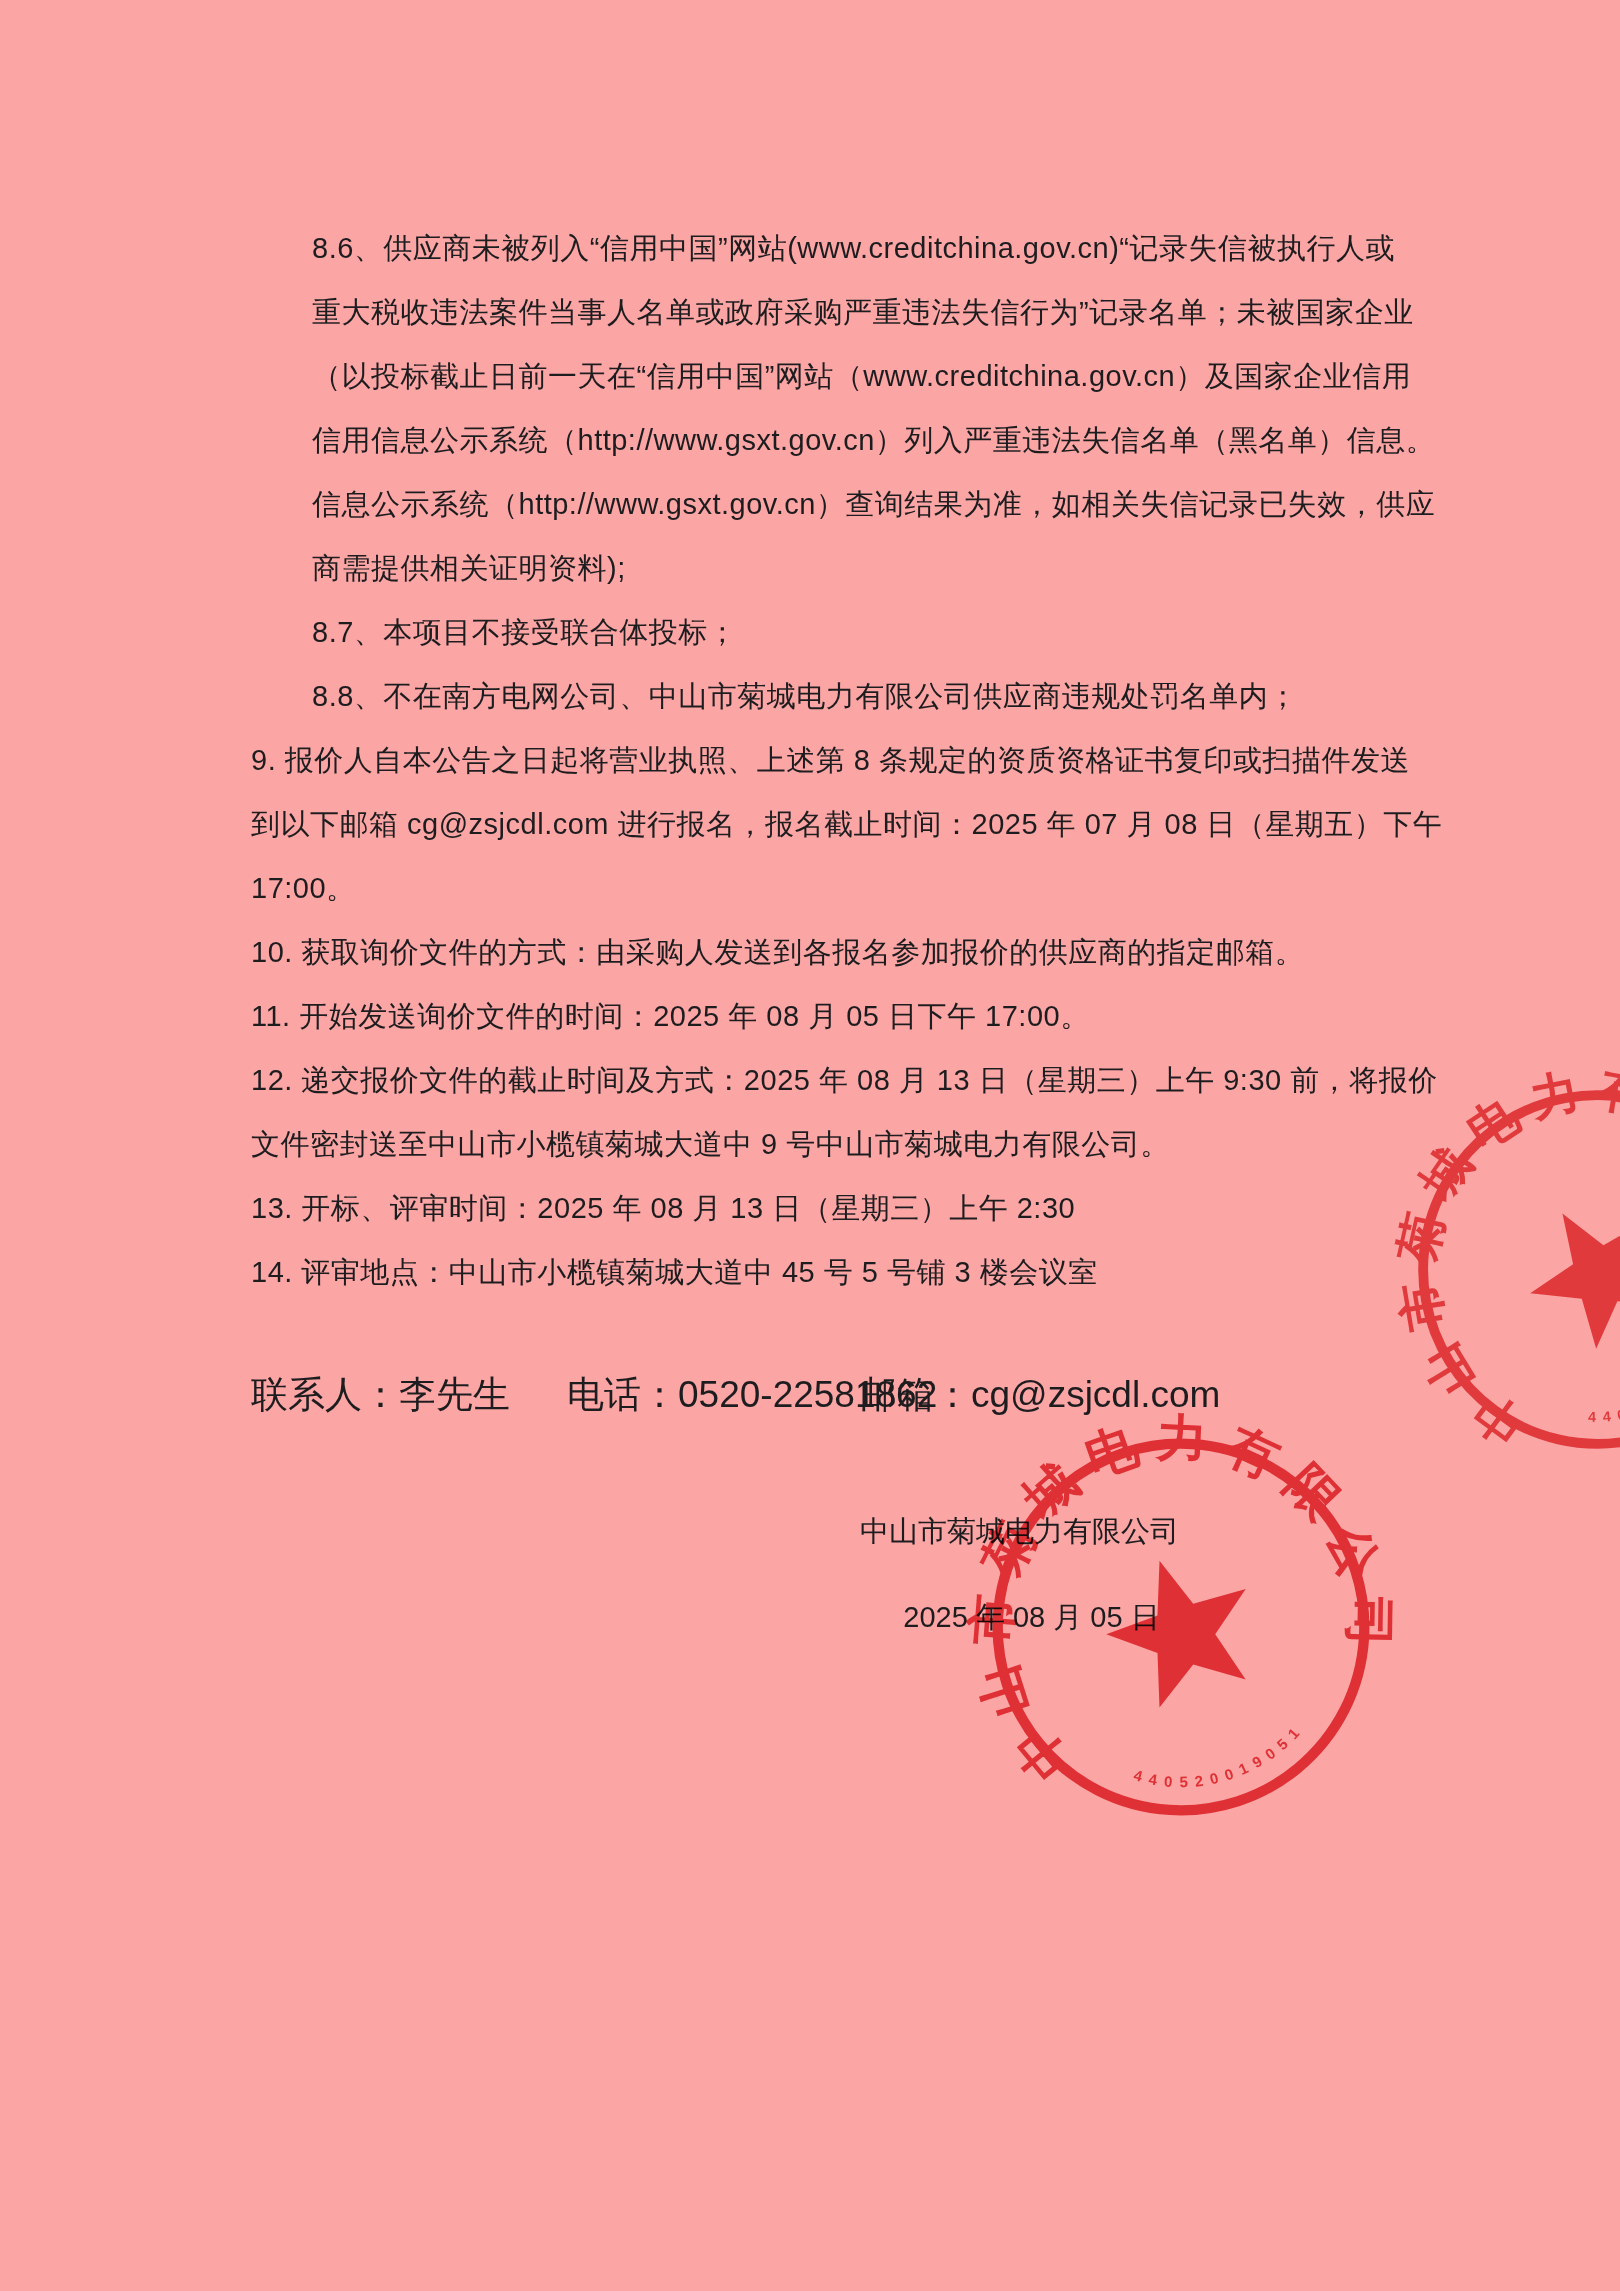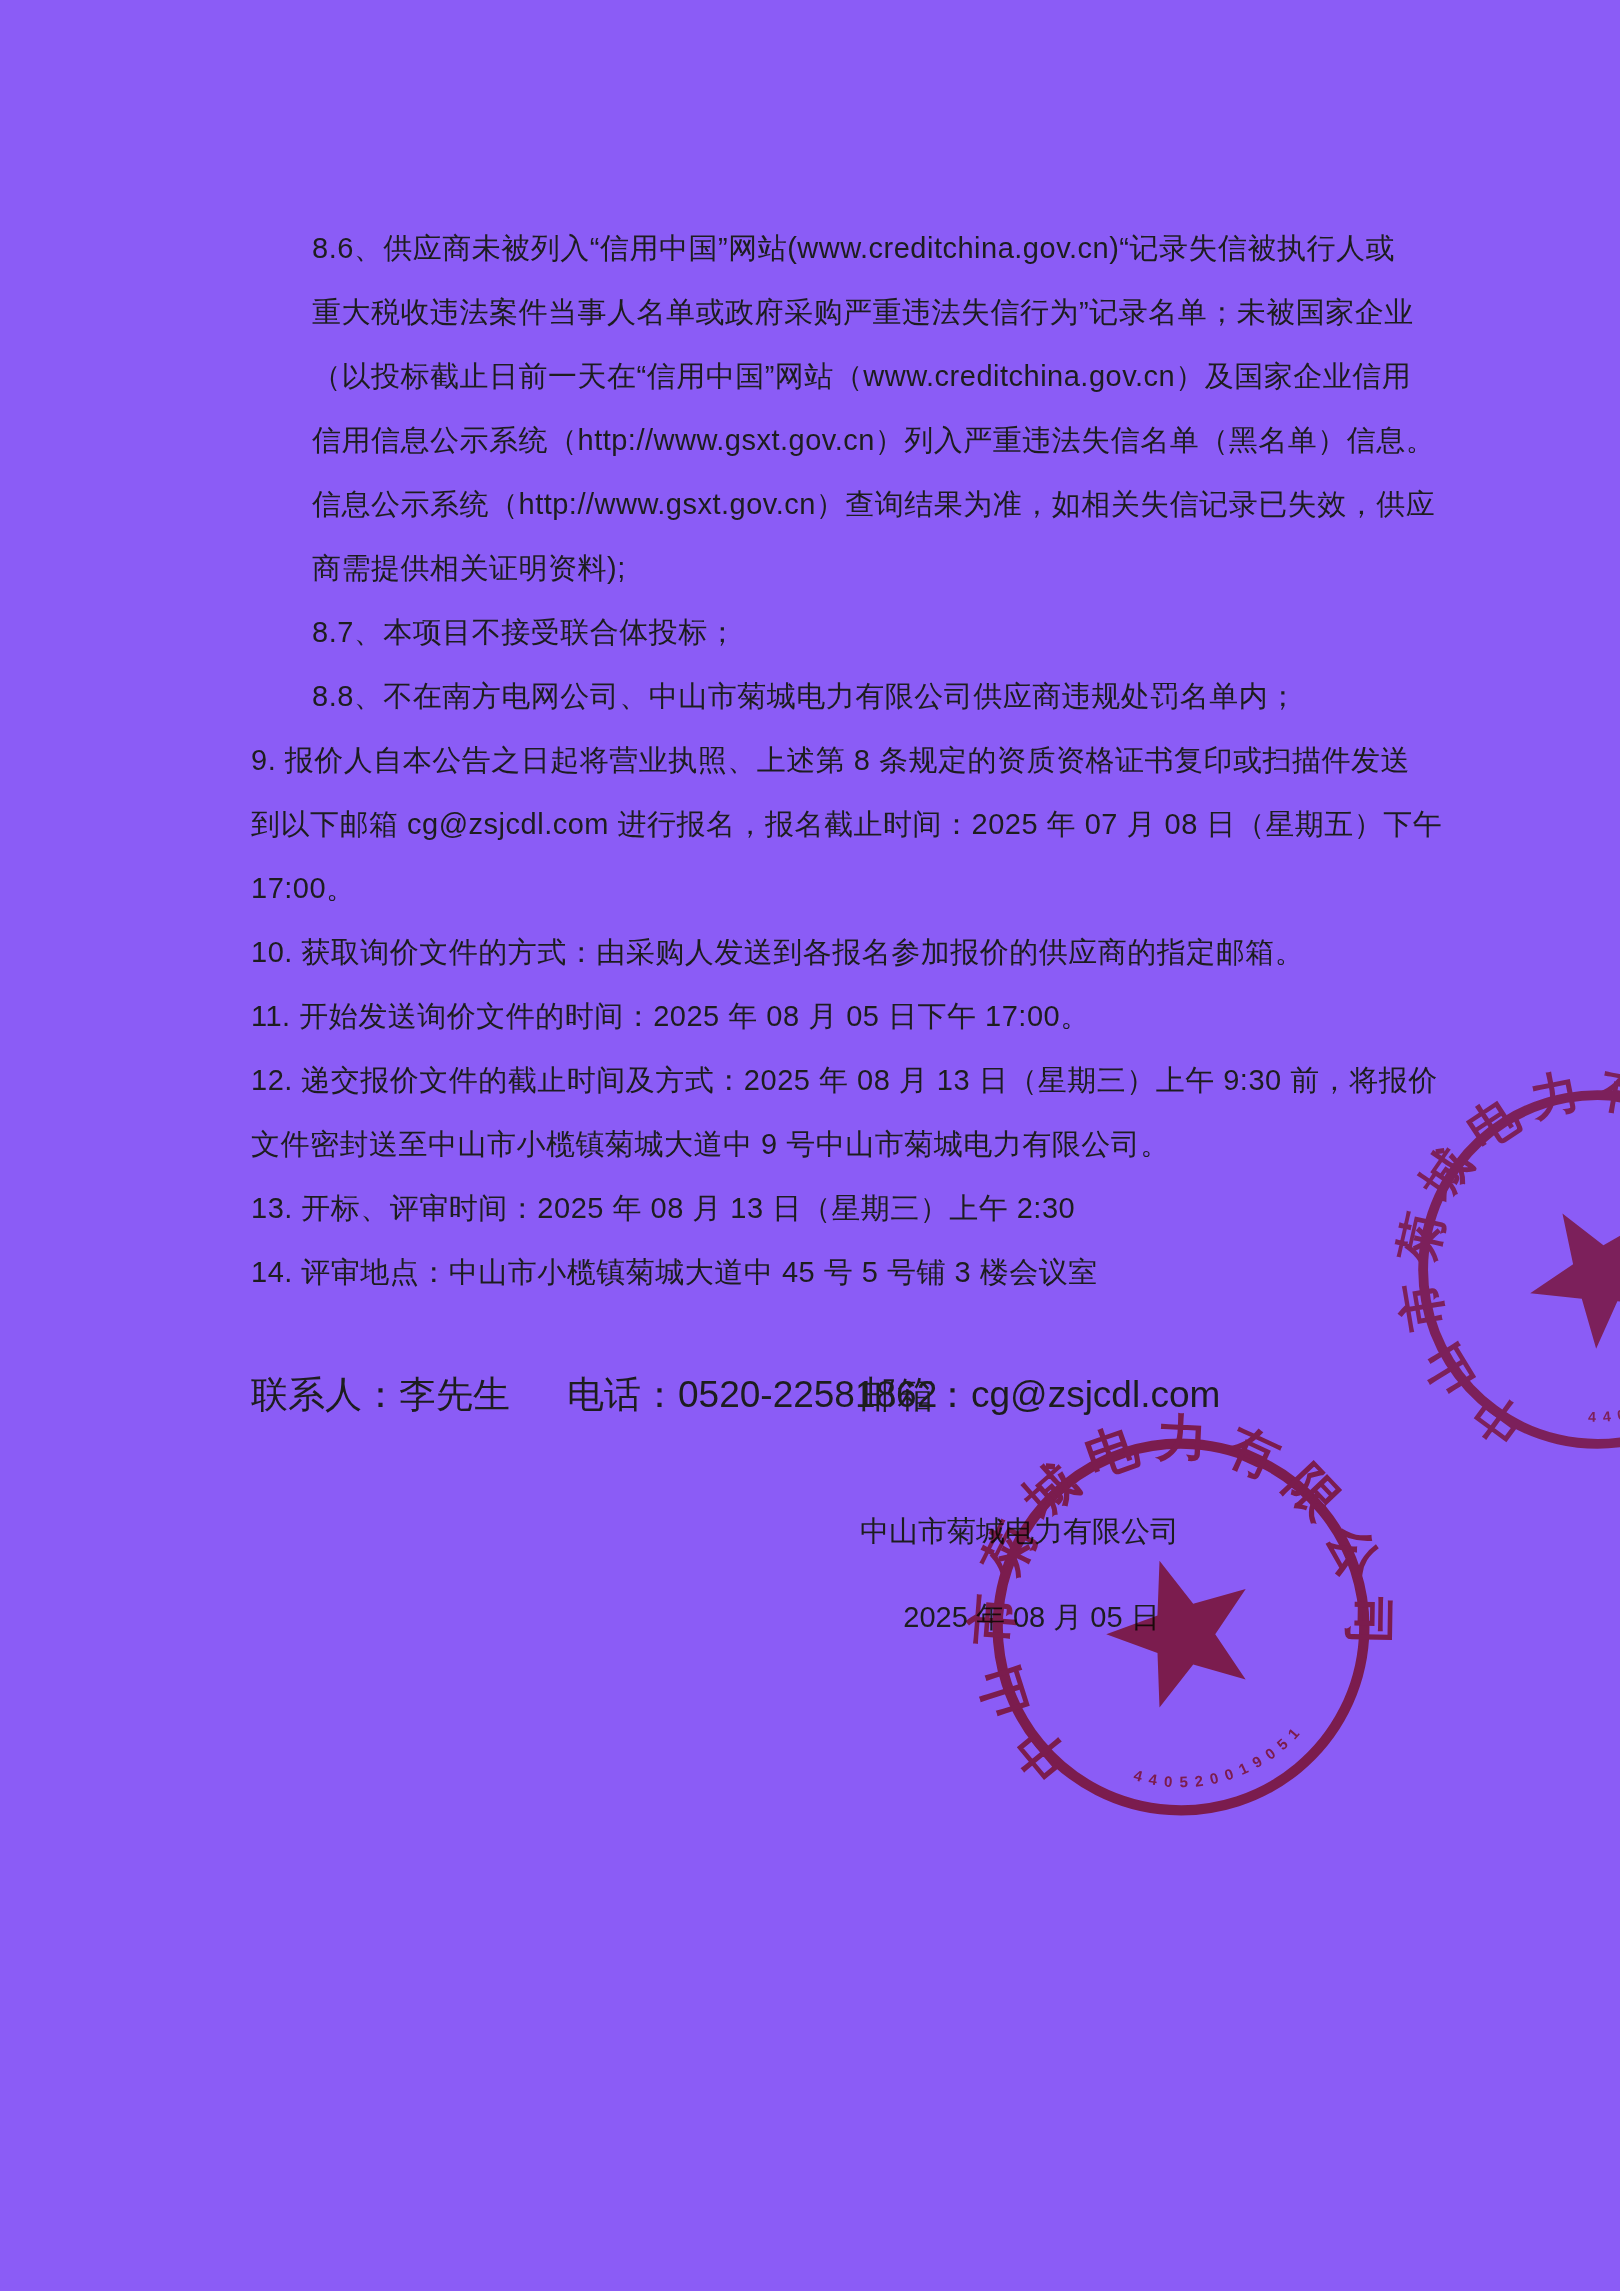--- a/index.html
+++ b/index.html
@@ -1,19 +1,19 @@
 <!DOCTYPE html>
 <html><head>
 <meta charset="utf-8">
 <style>
   html,body{margin:0;padding:0;background:#9a9a9a;}
   .page{
     position:relative;
     width:1620px;height:2292px;
-    background:#8b5cf6;
+    background:#fca5a5;
     overflow:hidden;
     font-family:"Liberation Sans", sans-serif;
     color:#1d1d1f;
   }
   
   .textcol{
     position:absolute;
     left:251px;top:216px;
     width:1127px;
     font-size:29px;

